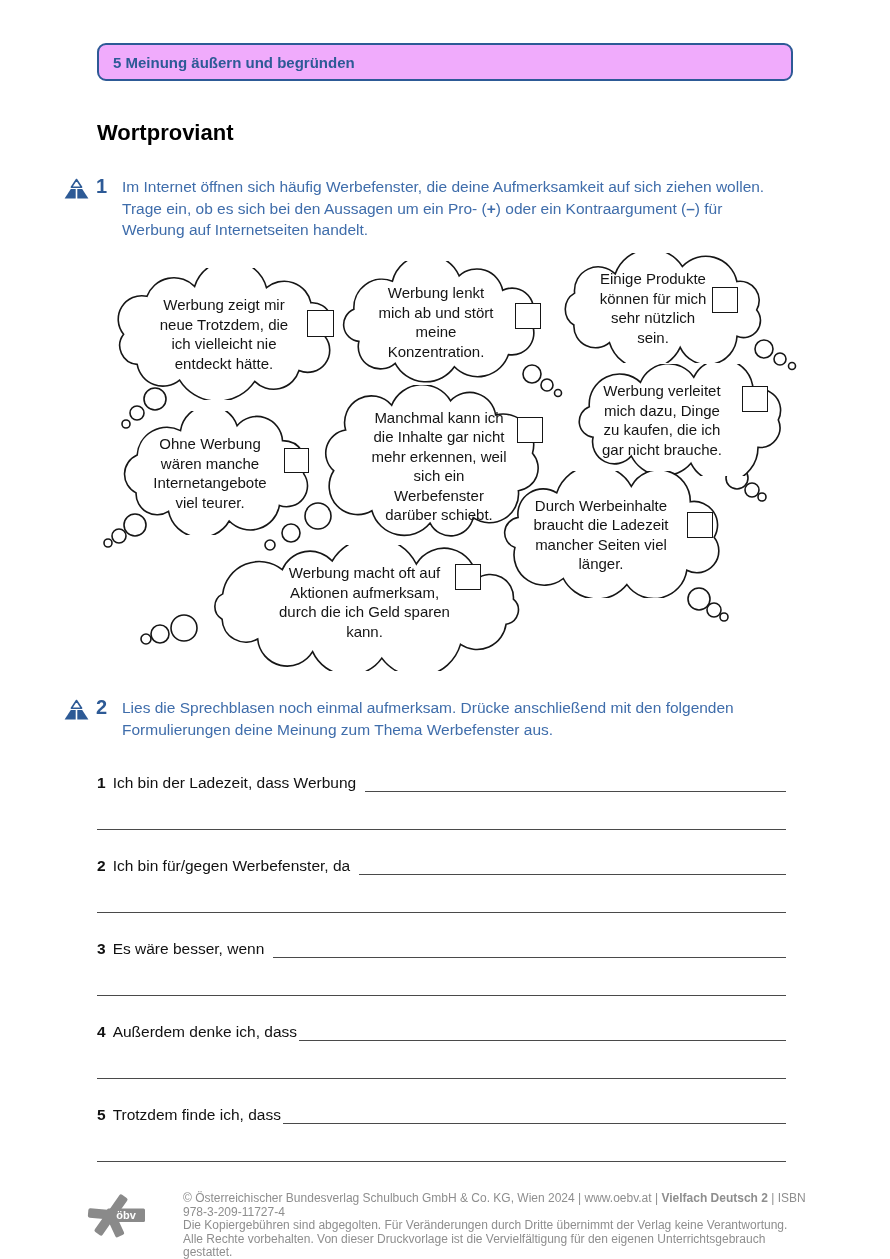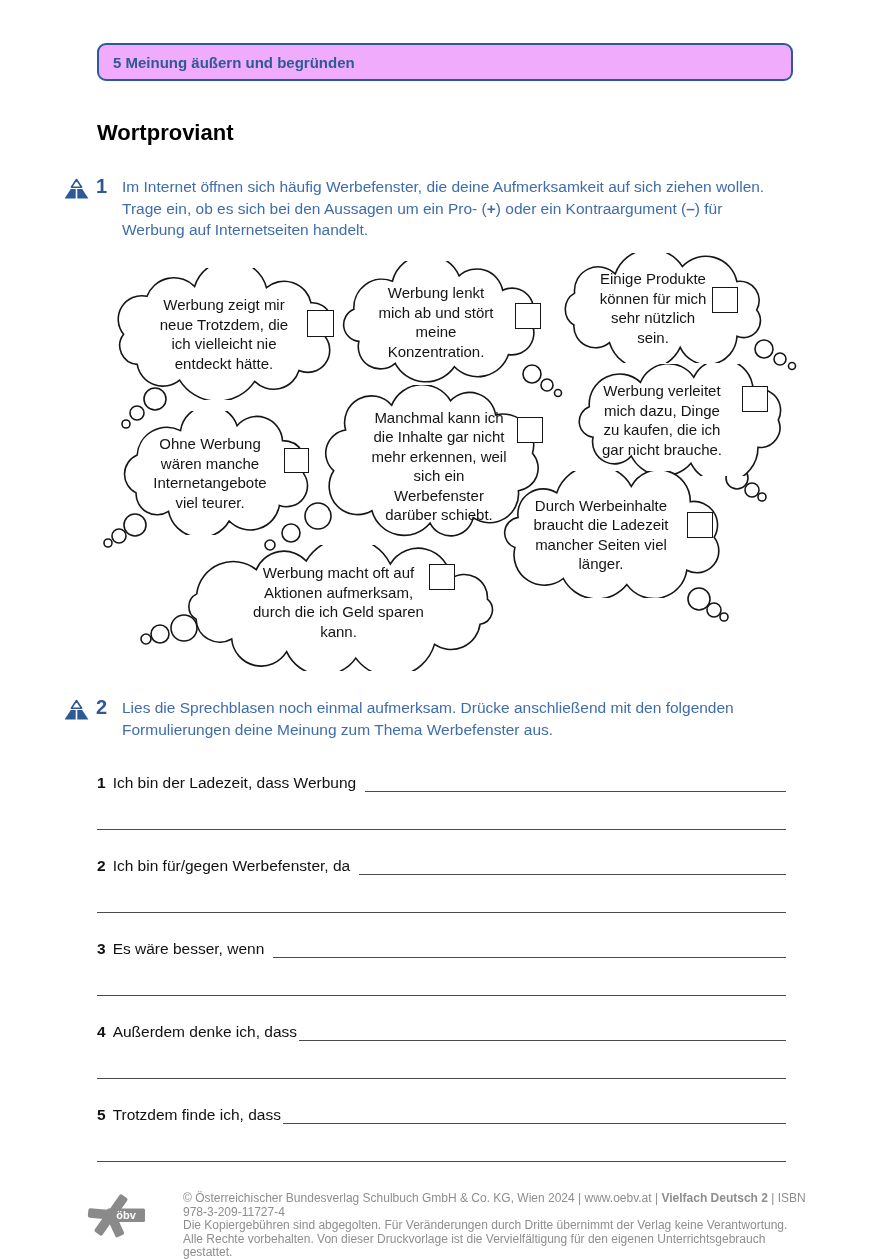--- a/index.html
+++ b/index.html
@@ -53,21 +53,21 @@
   .b4 .btext{padding-right:38px;}
   .b5{left:115px;top:411px;width:206px;height:124px;z-index:3;}
   .b5 .cb{left:169px;top:37px;width:25px;height:25px;}
   .b5 .btext{padding-right:16px;}
   .b6{left:322px;top:385px;width:222px;height:152px;z-index:3;}
   .b6 .cb{left:195px;top:32px;width:26px;height:26px;}
   .b6 .btext{padding-left:12px;padding-top:10px;}
   .b7{left:494px;top:471px;width:236px;height:127px;z-index:4;}
   .b7 .cb{left:193px;top:41px;width:26px;height:26px;}
   .b7 .btext{padding-right:22px;}
-  .b8{left:178px;top:545px;width:321px;height:126px;z-index:5;}
+  .b8{left:204px;top:545px;width:321px;height:126px;z-index:5;}
   .b8 .cb{left:251px;top:19px;width:26px;height:26px;}
   .b8 .btext{padding-bottom:12px;}
   #tails{position:absolute;left:0;top:0;z-index:0;}
   
   .prompt-row{
     position:absolute;left:97px;width:689px;height:24px;
     display:flex;align-items:flex-end;font-size:15.5px;color:#111;
   }
   .prompt-row .pnum{font-weight:bold;margin-right:7px;}
   .prompt-row .fill-line{flex:1;border-bottom:1.6px solid var(--line);margin-left:9px;height:100%;}

